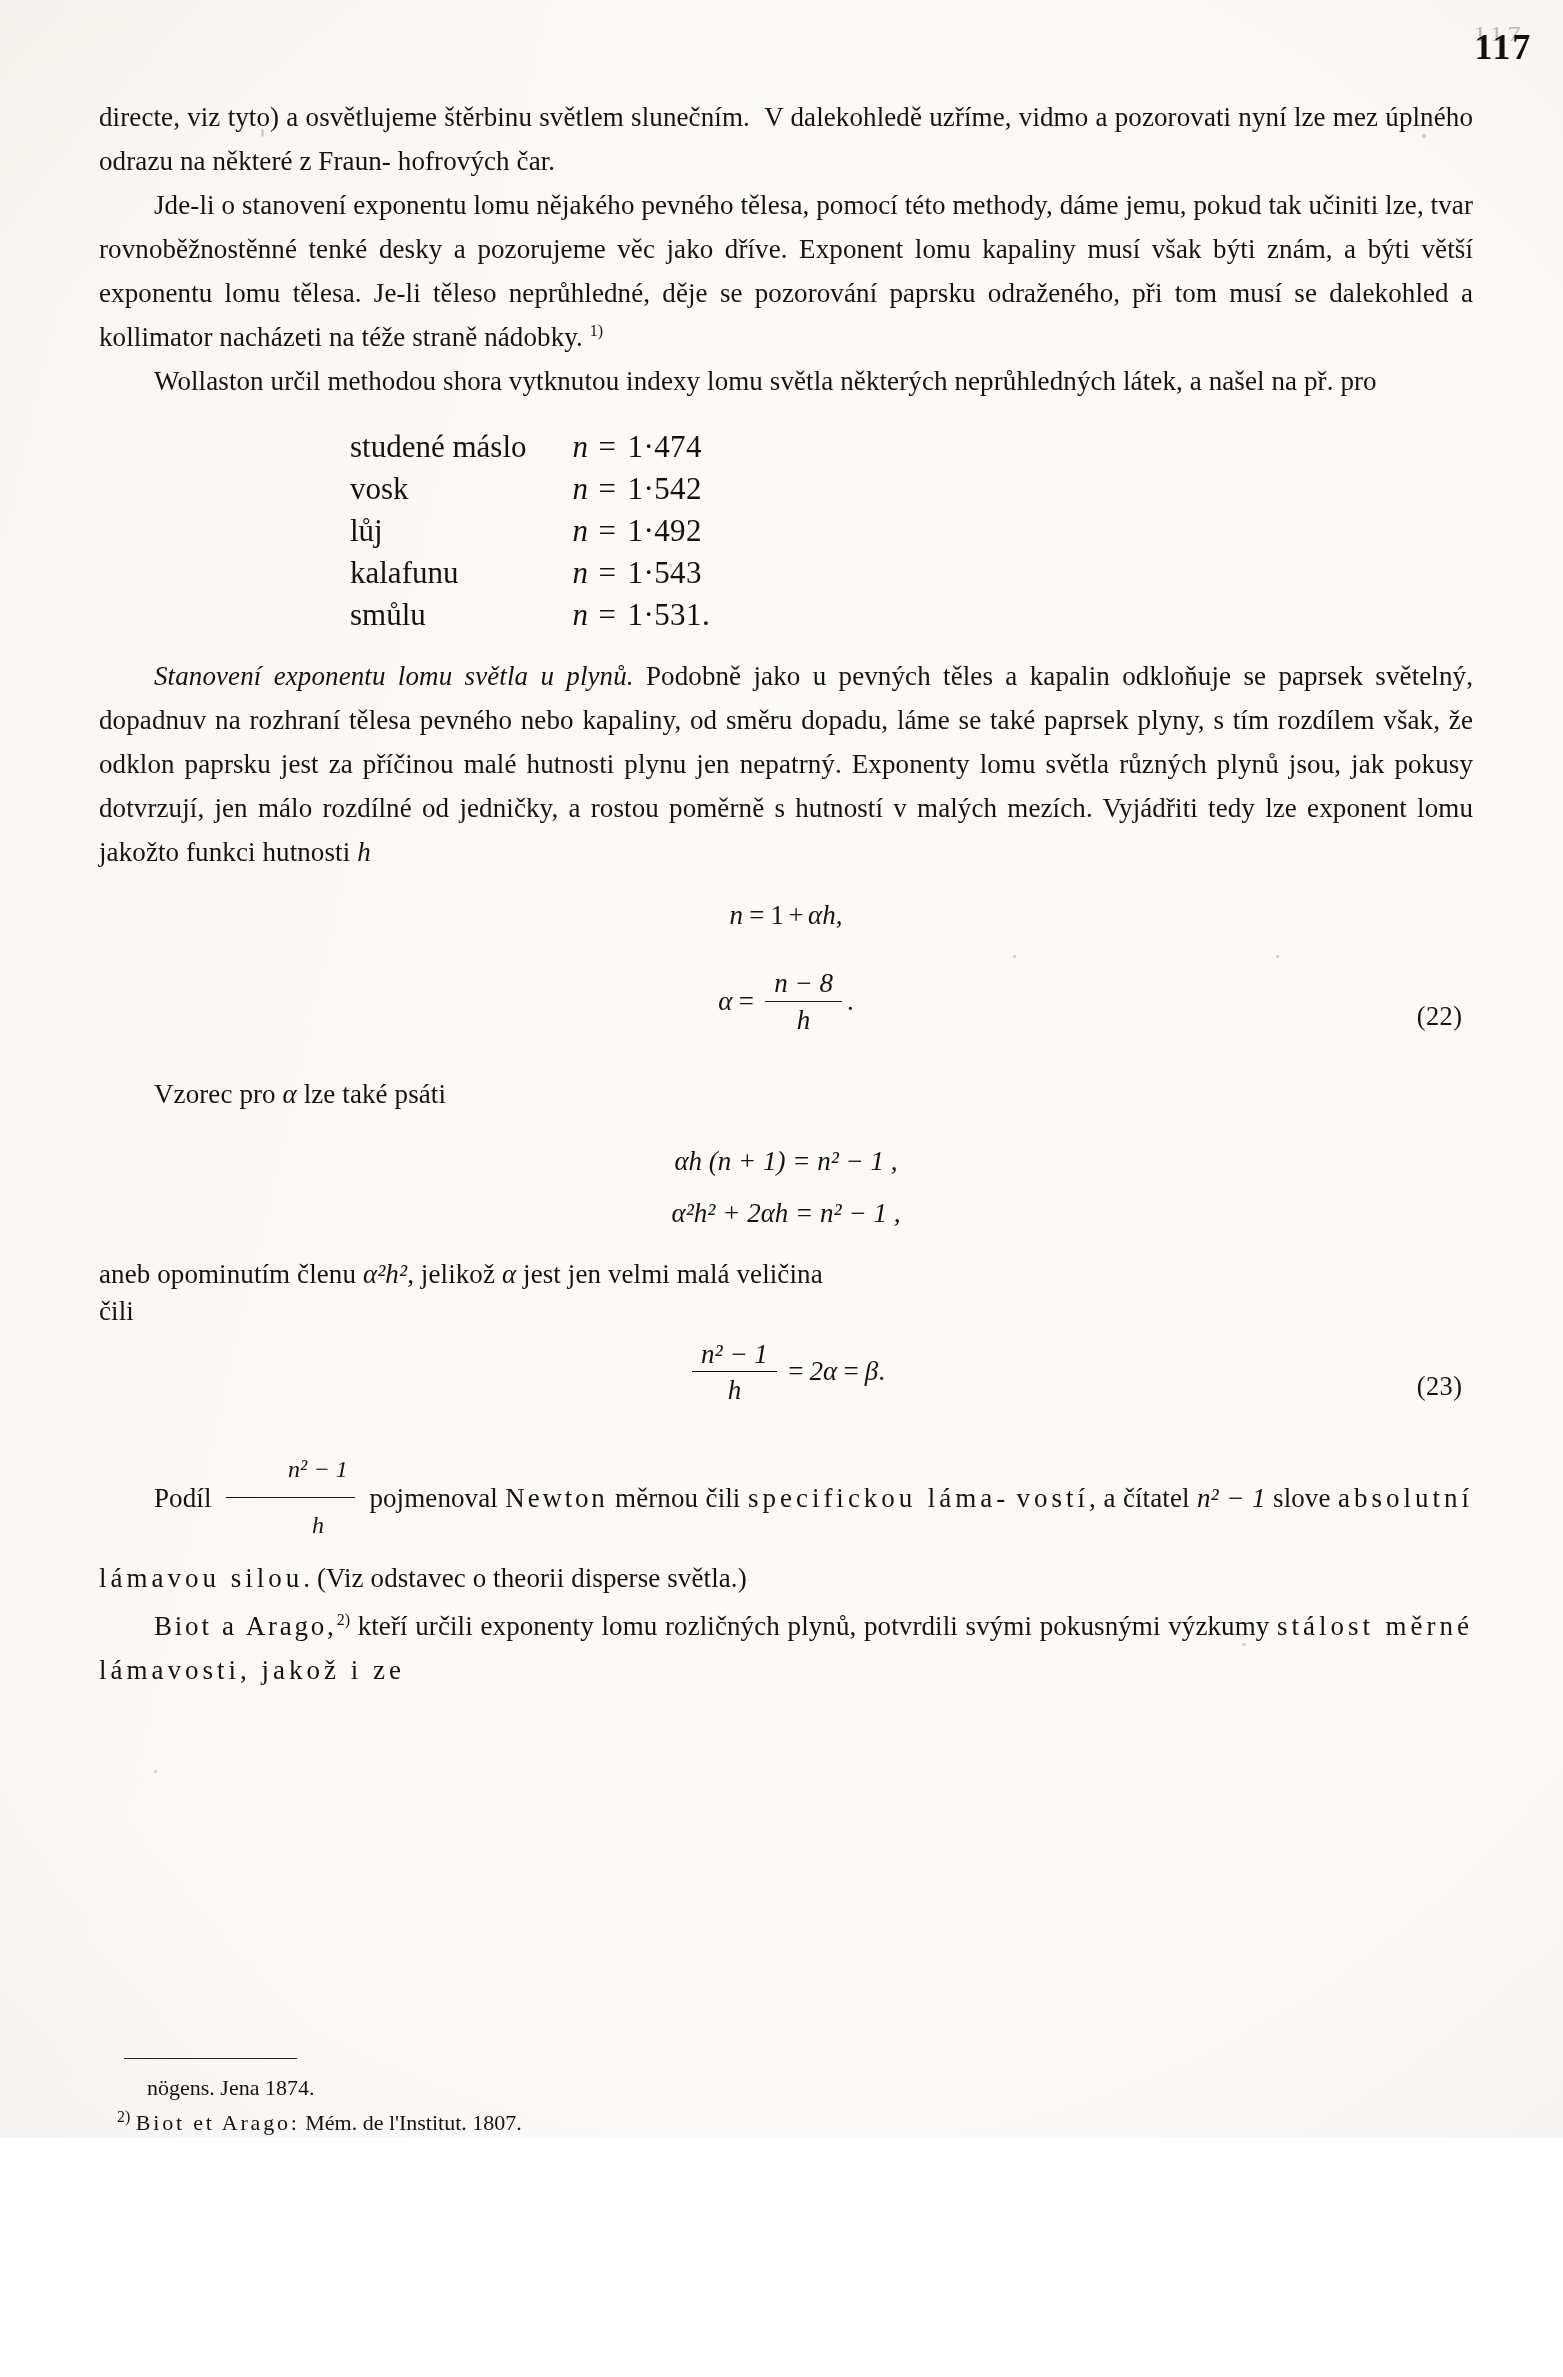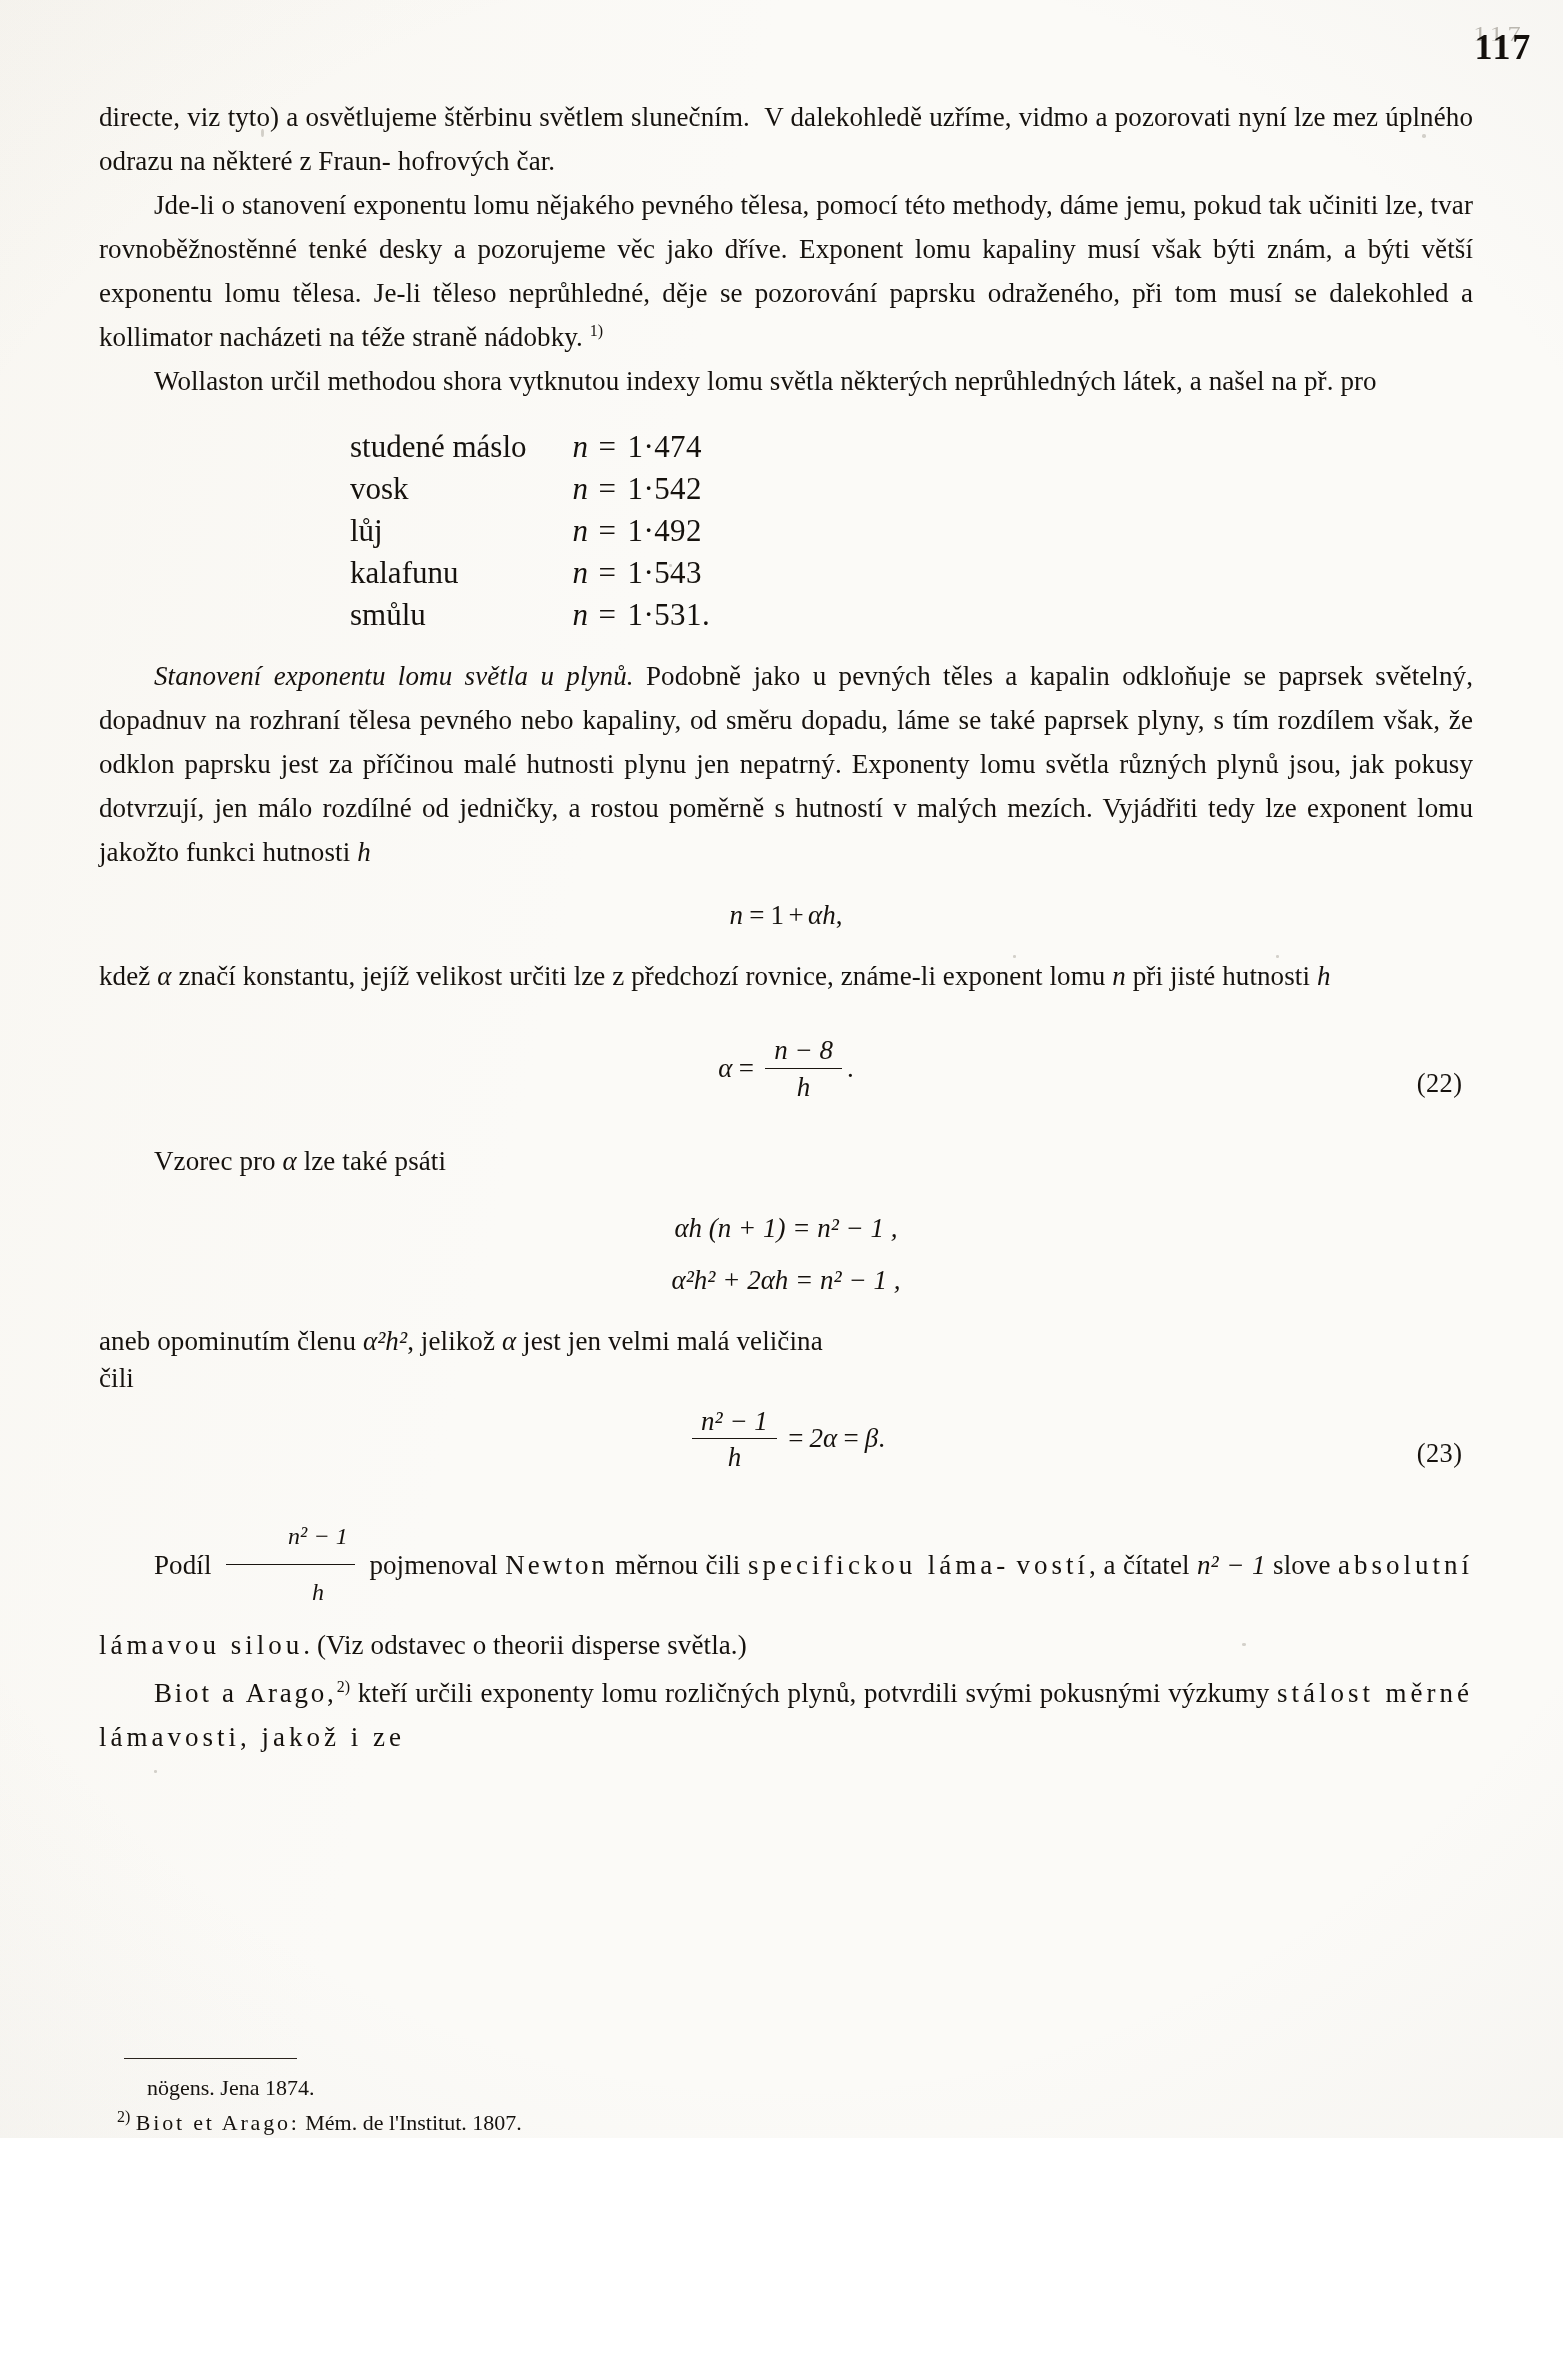--- a/index.html
+++ b/index.html
@@ -234,21 +234,20 @@
     <div class="gap-s"></div>
 
     <p class="para indent"><i>Stanovení exponentu lomu světla u plynů.</i> <span>Podobně jako u pevných těles a kapalin odkloňuje se paprsek světelný, dopadnuv na rozhraní tělesa pevného nebo kapaliny, od směru dopadu, láme se také paprsek plyny, s tím rozdílem však, že odklon paprsku jest za příčinou malé hutnosti plynu jen nepatrný. Exponenty lomu světla různých plynů jsou, jak pokusy dotvrzují, jen málo rozdílné od jedničky, a rostou poměrně s hutností v malých mezích. Vyjádřiti tedy lze exponent lomu jakožto funkci hutnosti</span> <i class="mathvar">h</i></p>
 
     <div class="display">
       <span class="expr">
         <i class="mathvar">n</i><span class="eq">=</span><span>1</span><span class="op">+</span><i class="mathvar">αh</i><span>,</span>
       </span>
     </div>
 
-    <p class="para"><span>kdež</span> <i class="mathvar">α</i> <span>značí konstantu, jejíž velikost určiti lze z předchozí rovnice, známe-li exponent lomu</span> <i class="mathvar">n</i> <span>při jisté hutnosti</span> <i class="mathvar">h</i></p>
 
     <div class="display" style="margin-top:39px;margin-bottom:35px;">
       <span class="expr">
         <i class="mathvar">α</i><span class="eq">=</span><span class="frac"><span class="num mathvar">n − 8</span><span class="den mathvar">h</span></span><span>.</span>
       </span>
       <span class="eqno">(22)</span>
     </div>
 
     <p class="para indent"><span>Vzorec pro</span> <i class="mathvar">α</i> <span>lze také psáti</span></p>
 

